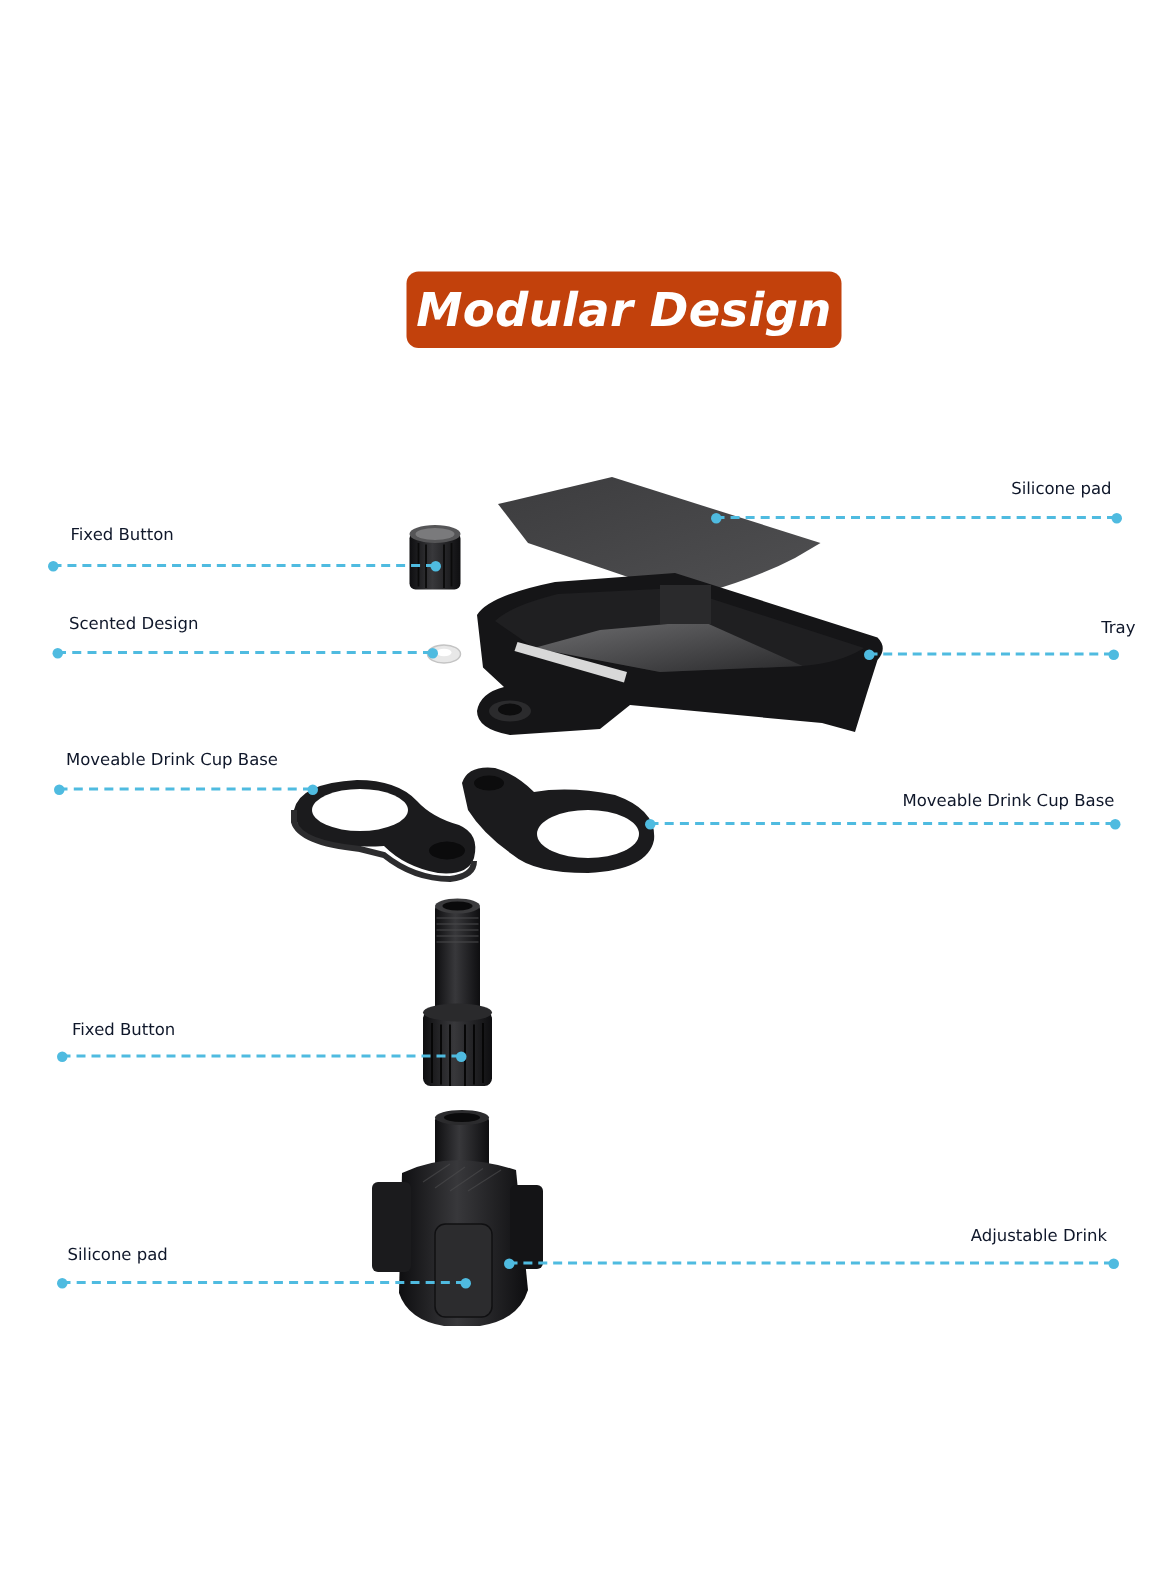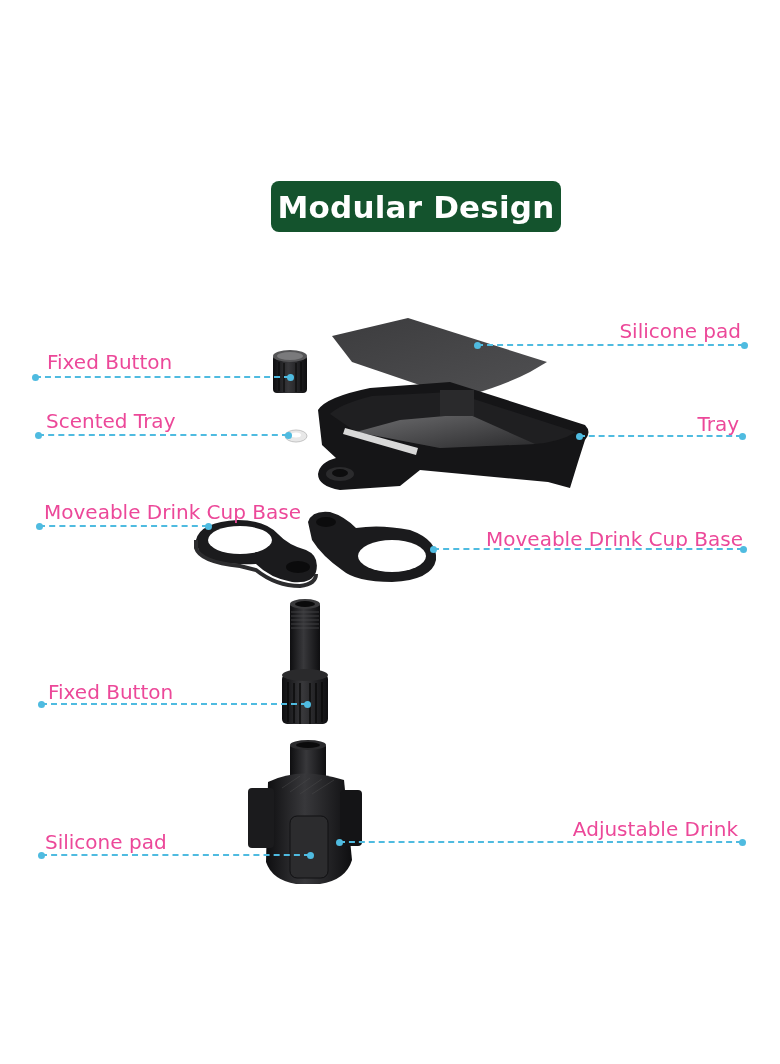--- a/index.html
+++ b/index.html
@@ -1,30 +1,30 @@
 <!DOCTYPE html>
 <html><head>
 <meta charset="utf-8">
 <style>
   html, body { margin: 0; padding: 0; background: #ffffff; }
   body { width: 780px; height: 1064px; position: relative; overflow: hidden;
          font-family: "DejaVu Sans", "Liberation Sans", sans-serif; }
   .title-badge { position: absolute; left: 271px; top: 181px; width: 290px; height: 51px;
                  border-radius: 8px; display: flex; align-items: center; justify-content: center;
                  color: #ffffff; font-weight: bold; font-size: 31px; letter-spacing: 0.2px; }
-  .label { position: absolute; font-size: 20px; color: #ec4899; white-space: nowrap; }
+  .label { position: absolute; font-size: 11px; color: #0f172a; white-space: nowrap; }
   .label.right { text-align: right; }
   .leader { position: absolute; height: 0; border-top: 2px dashed; }
   .dot { position: absolute; width: 7px; height: 7px; border-radius: 50%; margin-top: -3.5px; margin-left: -3.5px; }
   svg.parts { position: absolute; left: 0; top: 0; }
 </style>
 </head>
 <body>
 
-<div class="title-badge" style="background: #14532d;">
+<div class="title-badge" style="background: #c2410c; font-style: italic;">
   <span>Modular Design</span>
 </div>
 
 <svg class="parts" width="780" height="1064" viewBox="0 0 780 1064">
   <defs>
     <linearGradient id="gDark" x1="0" x2="1" y1="0" y2="0">
       <stop offset="0" stop-color="#0e0e10"></stop>
         <stop offset="0.45" stop-color="#38383b"></stop>
         <stop offset="1" stop-color="#0e0e10"></stop>
     </linearGradient>
@@ -130,28 +130,28 @@
 </div>
 
 <div>
   <span class="label" style="left:47px; top:350px;">Fixed Button</span>
   <div class="leader" style="left:35px; width:255px; top:376px; border-color:#4fbbe0;"></div>
   <div class="dot" style="left:35px; top:377px; background:#4fbbe0;"></div>
   <div class="dot" style="left:290px; top:377px; background:#4fbbe0;"></div>
 </div>
 
 <div>
-  <span class="label" style="left:46px; top:409px;">Scented Tray</span>
+  <span class="label" style="left:46px; top:409px;">Scented Design</span>
   <div class="leader" style="left:38px; width:250px; top:434px; border-color:#4fbbe0;"></div>
   <div class="dot" style="left:38px; top:435px; background:#4fbbe0;"></div>
   <div class="dot" style="left:288px; top:435px; background:#4fbbe0;"></div>
 </div>
 
 <div>
-  <span class="label right" style="right:41px; top:412px;">Tray</span>
+  <span class="label right" style="right:23px; top:412px;">Tray</span>
   <div class="leader" style="left:579px; width:163px; top:435px; border-color:#4fbbe0;"></div>
   <div class="dot" style="left:579px; top:436px; background:#4fbbe0;"></div>
   <div class="dot" style="left:742px; top:436px; background:#4fbbe0;"></div>
 </div>
 
 <div>
   <span class="label" style="left:44px; top:500px;">Moveable Drink Cup Base</span>
   <div class="leader" style="left:39px; width:169px; top:525px; border-color:#4fbbe0;"></div>
   <div class="dot" style="left:39px; top:526px; background:#4fbbe0;"></div>
   <div class="dot" style="left:208px; top:526px; background:#4fbbe0;"></div>

